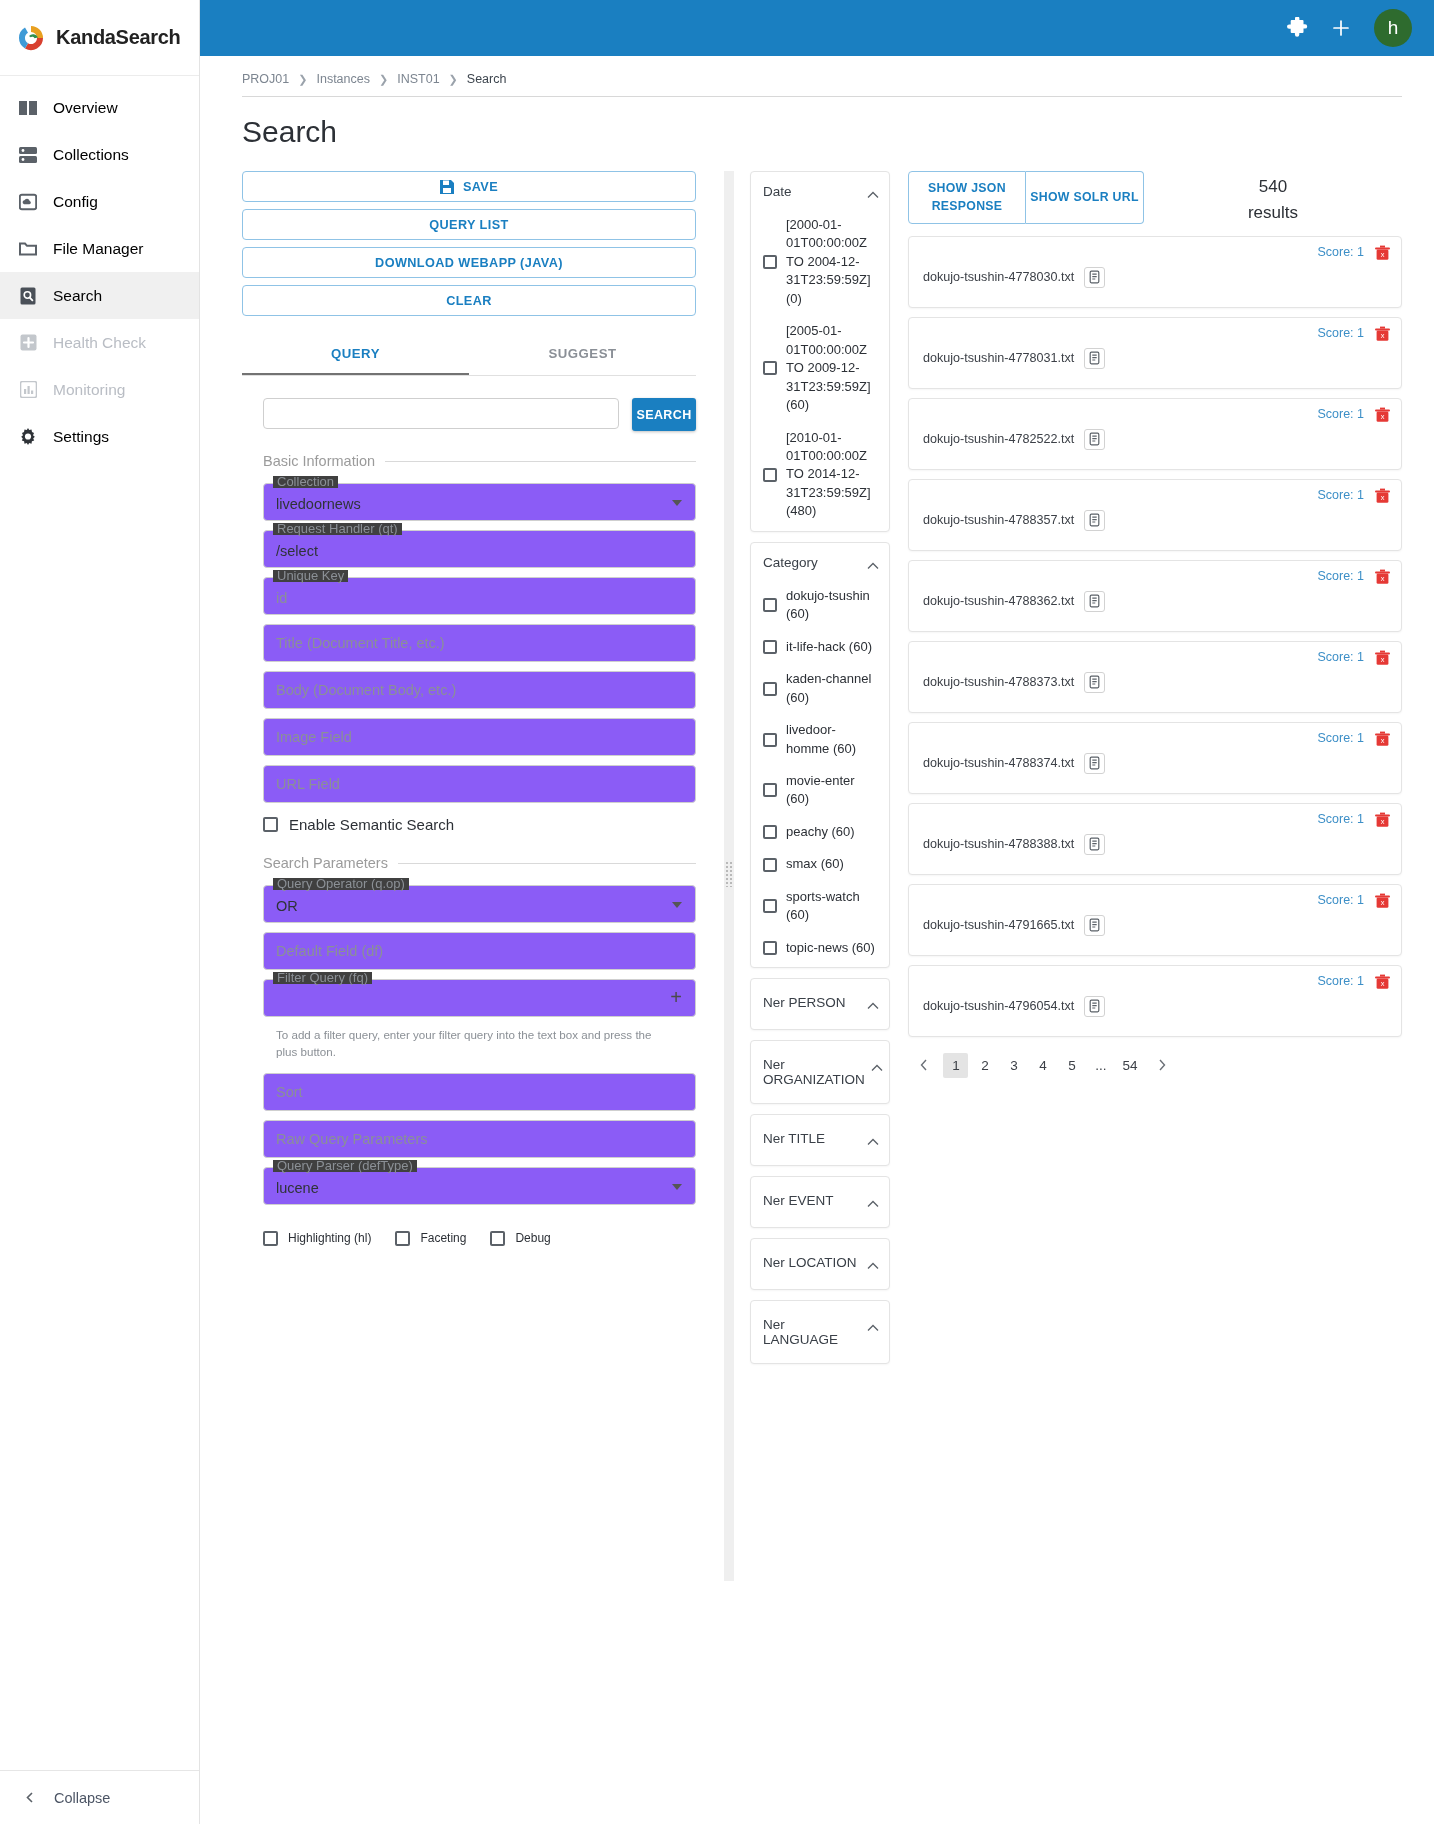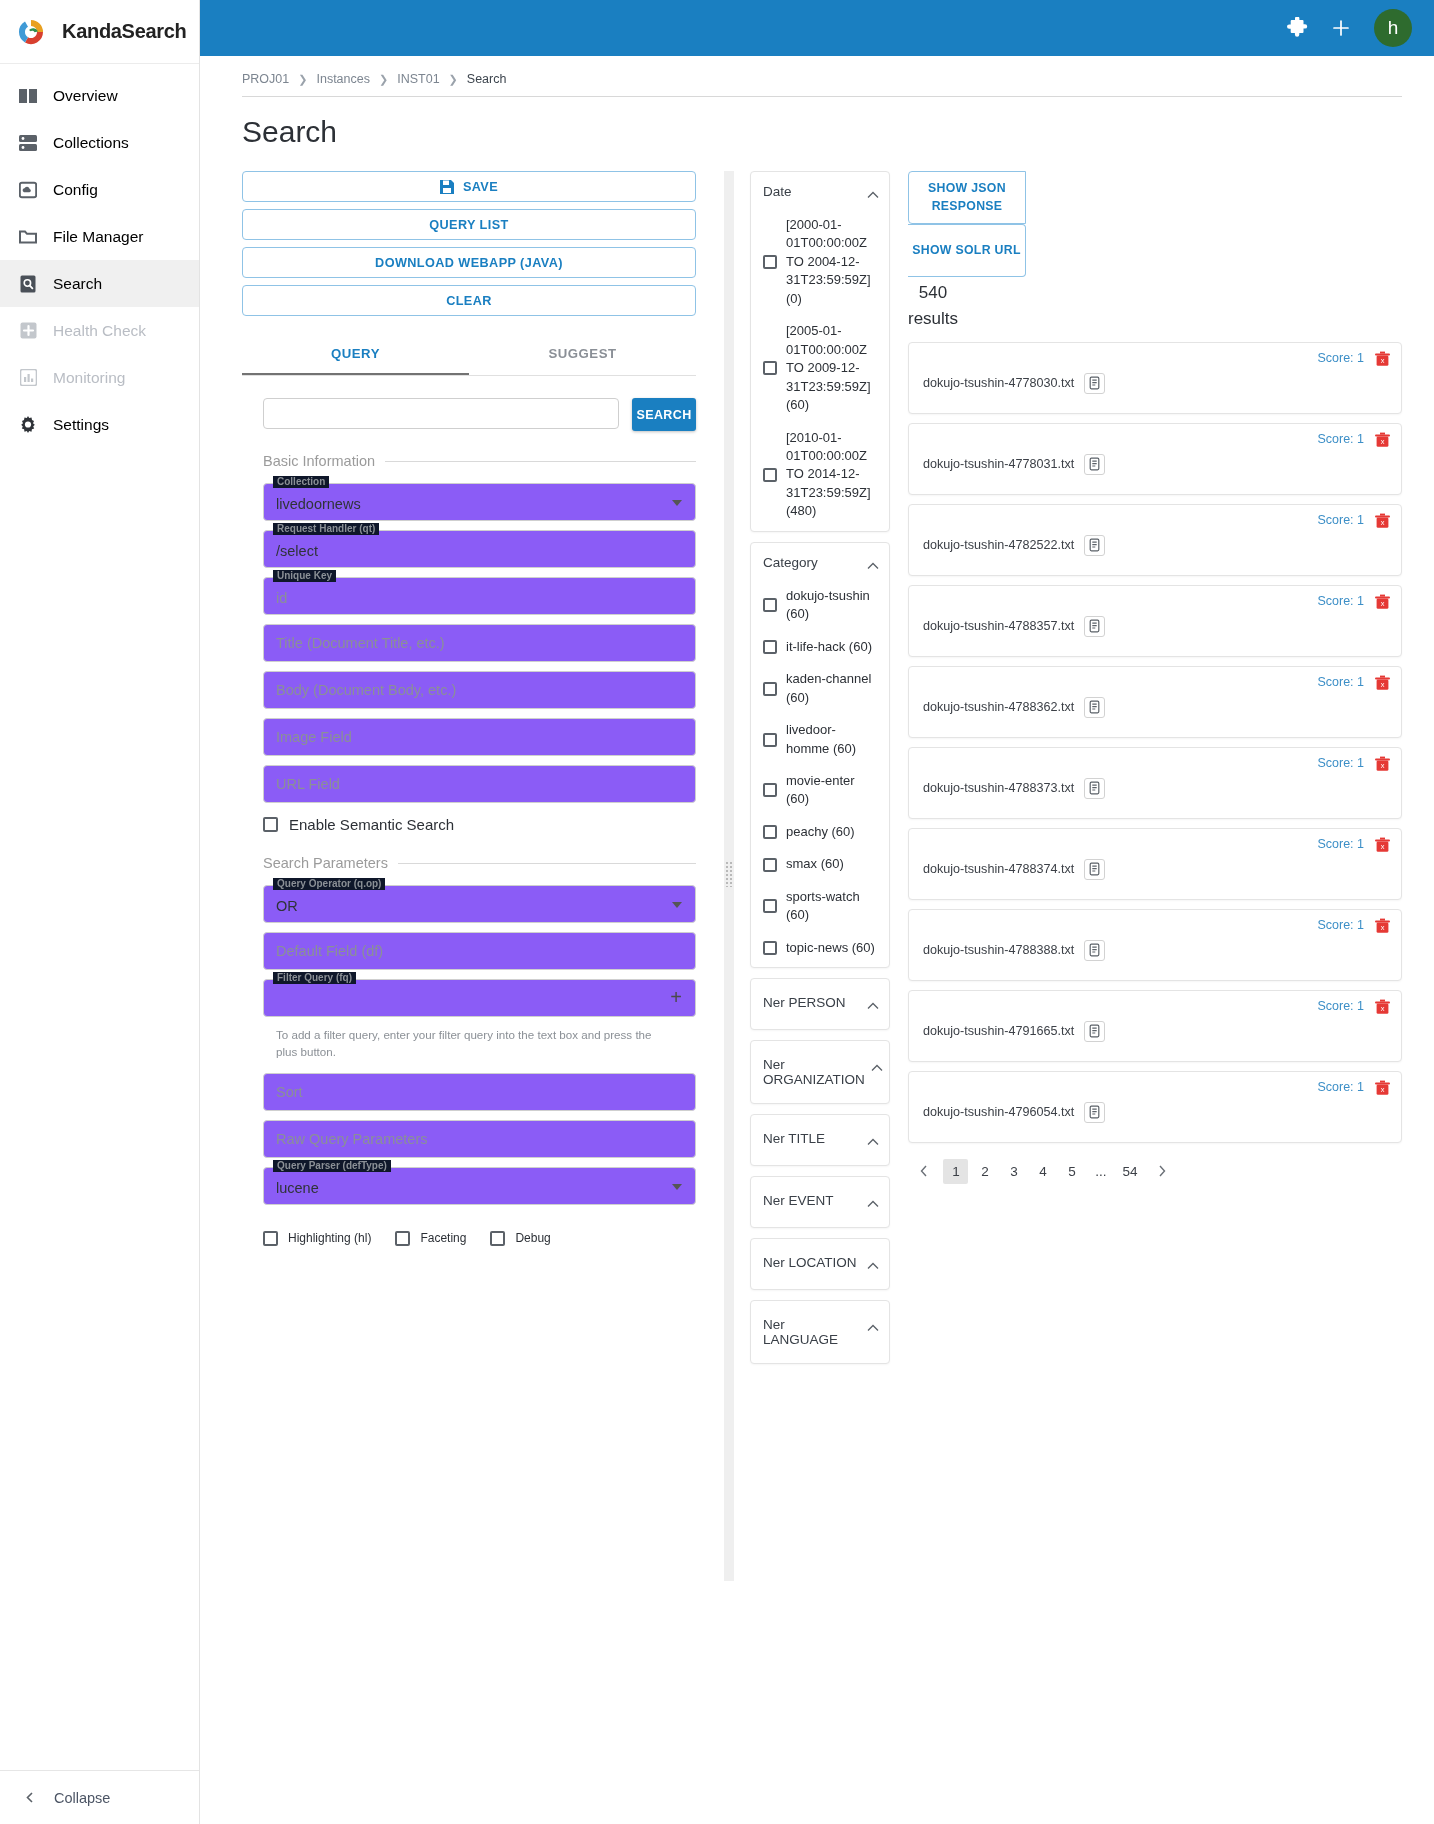--- a/index.html
+++ b/index.html
@@ -14,21 +14,21 @@
 
   
   .sidebar {
     width: 200px; flex: 0 0 200px;
     background: #ffffff;
     border-right: 1px solid #e3e3e3;
     display: flex; flex-direction: column;
     height: 1824px;
   }
   .brand {
-    height: 64px; display: flex; align-items: center; gap: 16px;
+    height: 76px; display: flex; align-items: center; gap: 10px;
     padding-left: 16px; border-bottom: 1px solid #ececec;
   }
   .brand-logo { width: 30px; height: 30px; flex: 0 0 30px; position: relative; }
   .brand-name { font-size: 20px; font-weight: 700; color: #222; letter-spacing: -0.3px; }
   .nav { padding-top: 8px; flex: 1 1 auto; }
   .nav-item {
     display: flex; align-items: center; gap: 15px;
     height: 47px; padding-left: 18px;
     font-size: 15.5px; color: #000000; cursor: pointer;
   }
@@ -97,22 +97,22 @@
 
   .fld { position: relative; margin: 0 0 9px 21px; }
   .fld input {
     width: 100%; height: 38px; border: 1px solid #cfcfcf; border-radius: 4px;
     padding: 0 12px; font-size: 14.5px; font-family: inherit; color: #2f3338;
     outline: none; background: #8b5cf6;
   }
   .fld input::placeholder { color: #8b9096; }
   .fld.filled input { padding-top: 4px; }
   .fld .flab {
-    position: absolute; top: -7px; left: 10px; background: #0f172a; padding: 0 4px;
-    font-size: 10px; color: #8b9096; line-height: 12px; font-weight: bold;
+    position: absolute; top: -7px; left: 10px; background: #404040; padding: 0 4px;
+    font-size: 13px; color: #8b9096; line-height: 12px;
   }
   .fld.sel:after {
     content: ""; position: absolute; right: 14px; top: 17px;
     border-left: 5px solid transparent; border-right: 5px solid transparent;
     border-top: 6px solid #555;
   }
   .fld .plusbtn {
     position: absolute; right: 10px; top: 9px; width: 20px; height: 20px;
     color: #4a4a4a; font-size: 20px; line-height: 18px; text-align: center; cursor: pointer;
   }
@@ -151,21 +151,21 @@
     gap: 6px; font-size: 13.5px; color: #3a4048; cursor: pointer;
   }
   .fhead .chev { flex: 0 0 12px; margin-top: 3px; }
   .fitem { display: flex; align-items: center; gap: 9px; margin-top: 14px; }
   .fitem .cbx { width: 14px; height: 14px; flex: 0 0 14px; }
   .fitem .ftxt { font-size: 13px; color: #2c3036; line-height: 1.42; word-break: break-word; }
   .fcard.collapsed { padding: 16px 10px 16px 12px; }
 
   
   .res-col { flex: 1 1 auto; min-width: 0; padding-left: 10px; }
-  .res-head { display: flex; align-items: flex-start; gap: 0; flex-direction: column; }
+  .res-head { display: flex; align-items: flex-start; gap: 0; }
   .jbtn {
     width: 118px; min-height: 53px; border: 1px solid #8fc3e6; background: #fff;
     color: #1a7fc1; font-size: 12.3px; font-weight: 700; letter-spacing: .3px;
     display: flex; align-items: center; justify-content: center; text-align: center;
     line-height: 1.45; cursor: pointer; font-family: inherit;
   }
   .jbtn.l { border-radius: 4px 0 0 4px; }
   .jbtn.r { border-radius: 0 4px 4px 0; border-left: none; }
   .rescount {
     flex: 1; text-align: center; font-size: 17px; color: #2c3036;

